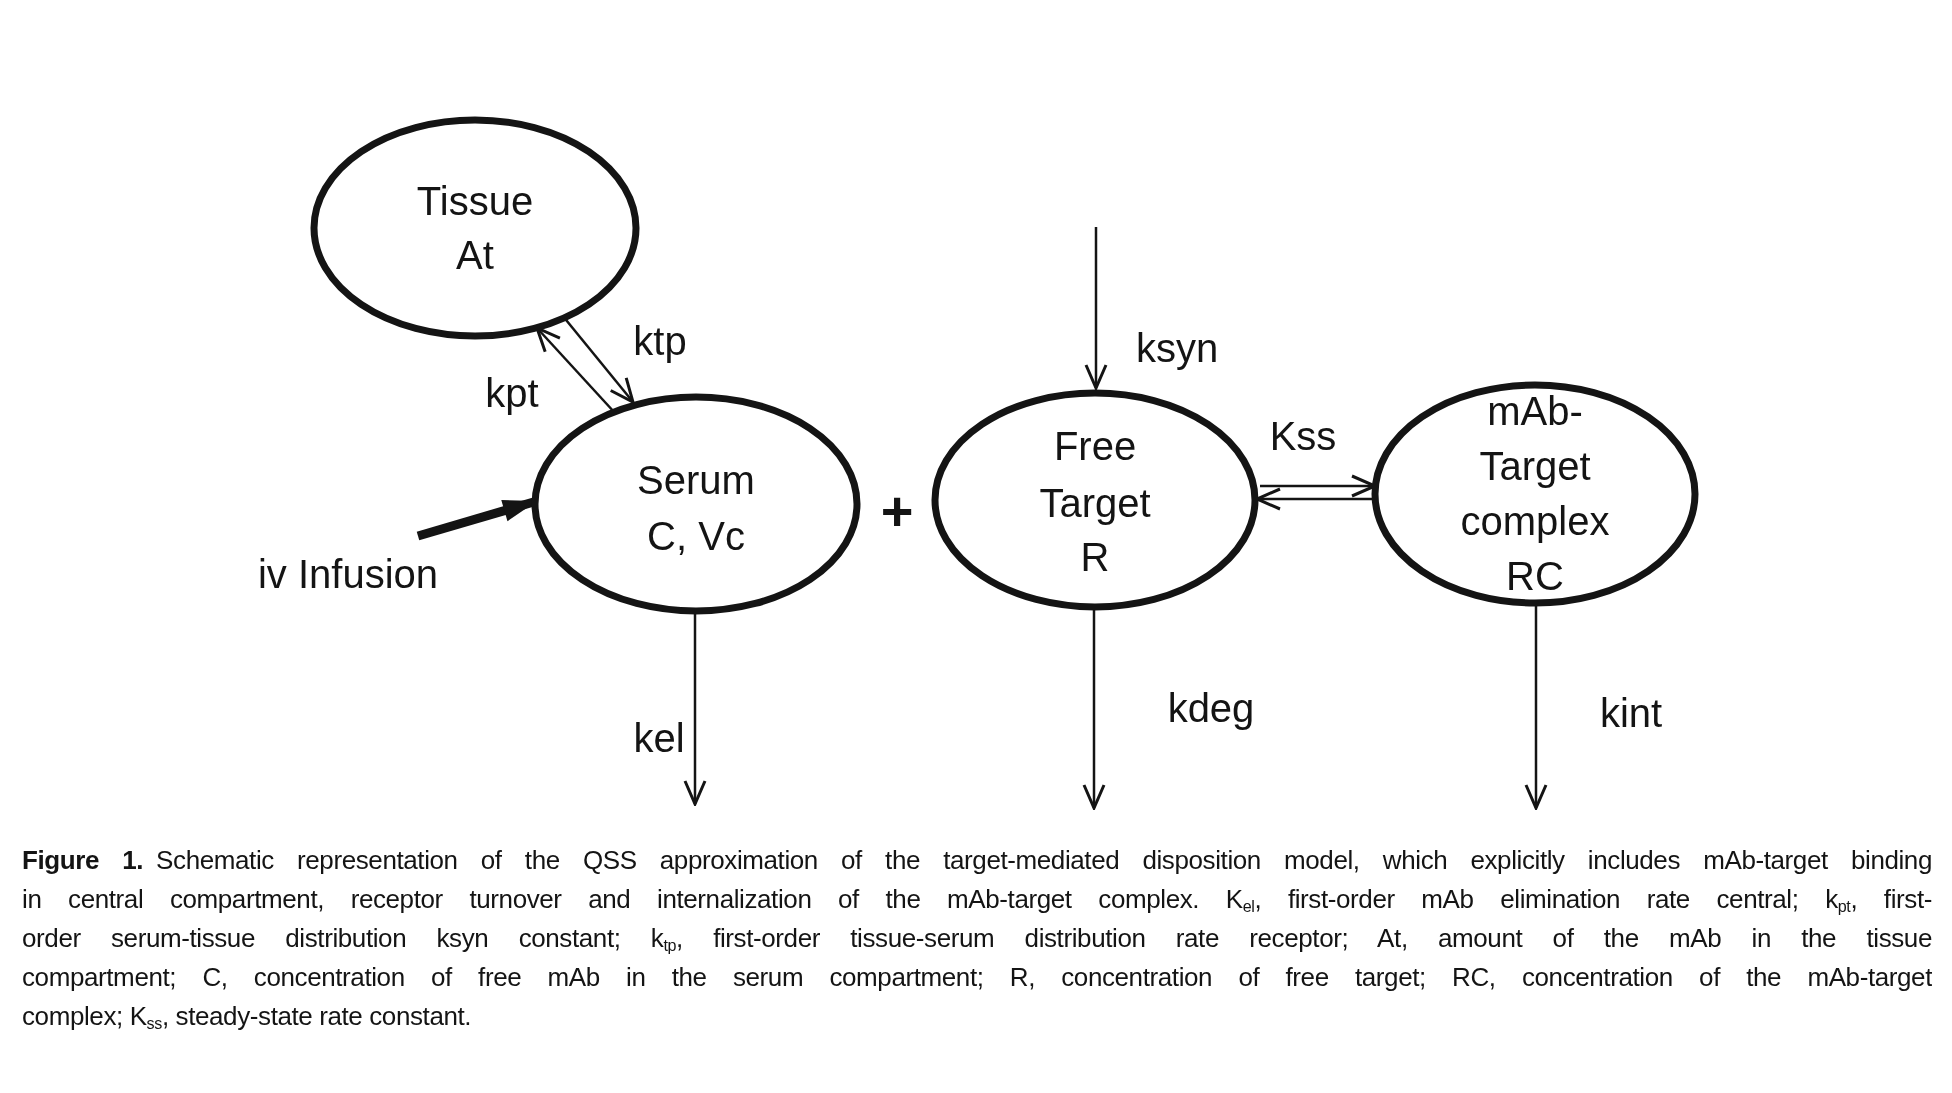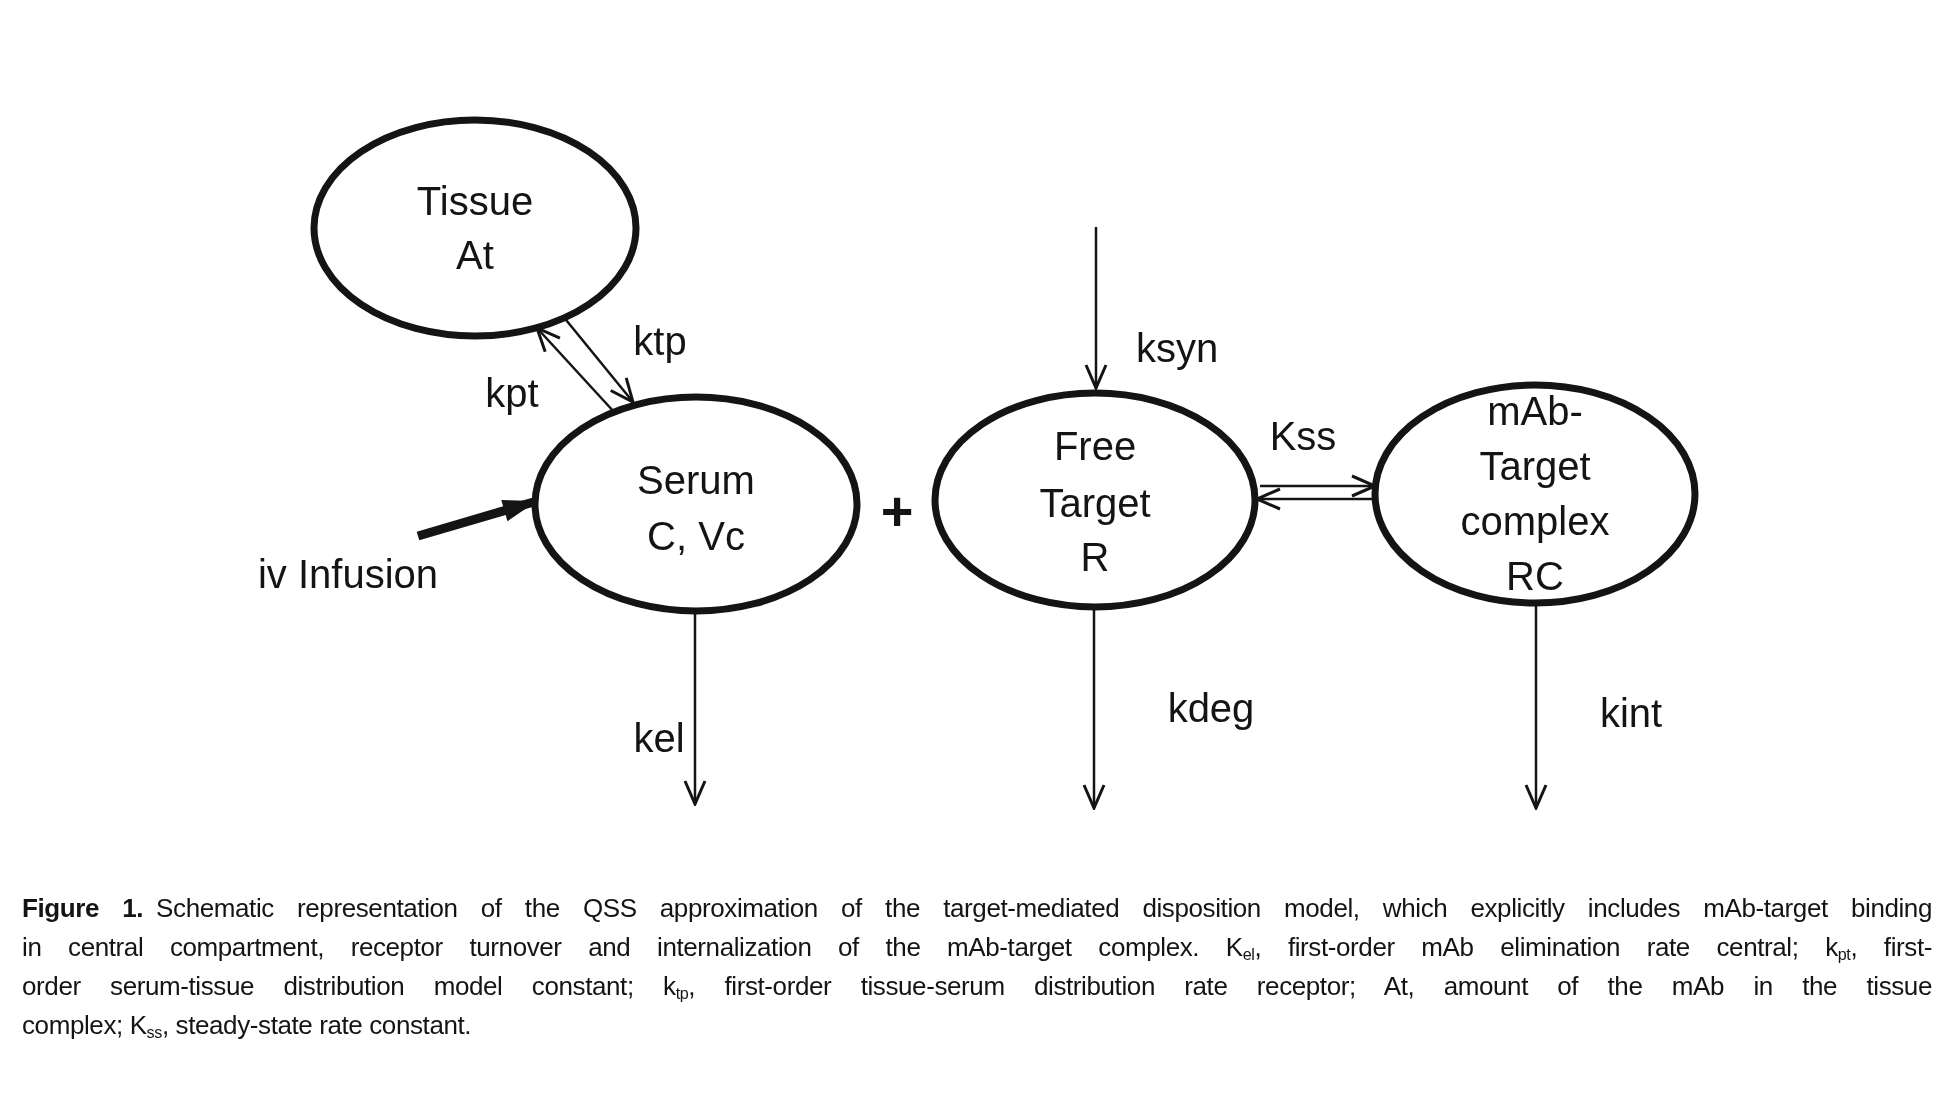--- a/index.html
+++ b/index.html
@@ -31,21 +31,20 @@
   .plus-text { font-size: 56px; font-weight: bold; }
   .caption {
     position: absolute;
     left: 22px;
     right: 20px;
     top: 841px;
     font-size: 26px;
     line-height: 39px;
     letter-spacing: -0.4px;
     color: #141414;
-    margin-top: 48px;
   }
   .caption-line {
     height: 39px;
     white-space: nowrap;
     overflow: hidden;
     text-align: justify;
     text-align-last: justify;
   }
   .caption-line:last-child {
     text-align-last: left;
@@ -119,17 +118,18 @@
     <text class="rate-text" x="659" y="752" text-anchor="middle">kel</text>
     <text class="rate-text" x="1177" y="362" text-anchor="middle">ksyn</text>
     <text class="rate-text" x="1211" y="722" text-anchor="middle">kdeg</text>
     <text class="rate-text" x="1303" y="450" text-anchor="middle">Kss</text>
     <text class="rate-text" x="1631" y="727" text-anchor="middle">kint</text>
   </svg>
 
   <div class="caption">
       <div class="caption-line"><span class="fig-label">Figure 1.</span><span>Schematic representation of the QSS approximation of the target-mediated disposition model, which explicitly includes mAb-target binding</span></div>
       <div class="caption-line"><span>in central compartment, receptor turnover and internalization of the mAb-target complex. K</span><span class="sub">el</span><span>, first-order mAb elimination rate central; k</span><span class="sub">pt</span><span>, first-</span></div>
-      <div class="caption-line"><span>order serum-tissue distribution model constant; k</span><span class="sub">tp</span><span>, first-order tissue-serum distribution rate receptor; At, amount of the mAb in the tissue</span></div>
+      <div class="caption-line"><span>order serum-tissue distribution ksyn constant; k</span><span class="sub">tp</span><span>, first-order tissue-serum distribution rate receptor; At, amount of the mAb in the tissue</span></div>
+      <div class="caption-line"><span>compartment; C, concentration of free mAb in the serum compartment; R, concentration of free target; RC, concentration of the mAb-target</span></div>
       <div class="caption-line"><span>complex; K</span><span class="sub">ss</span><span>, steady-state rate constant.</span></div>
     </div>
 
 </div>
 
 </body></html>

